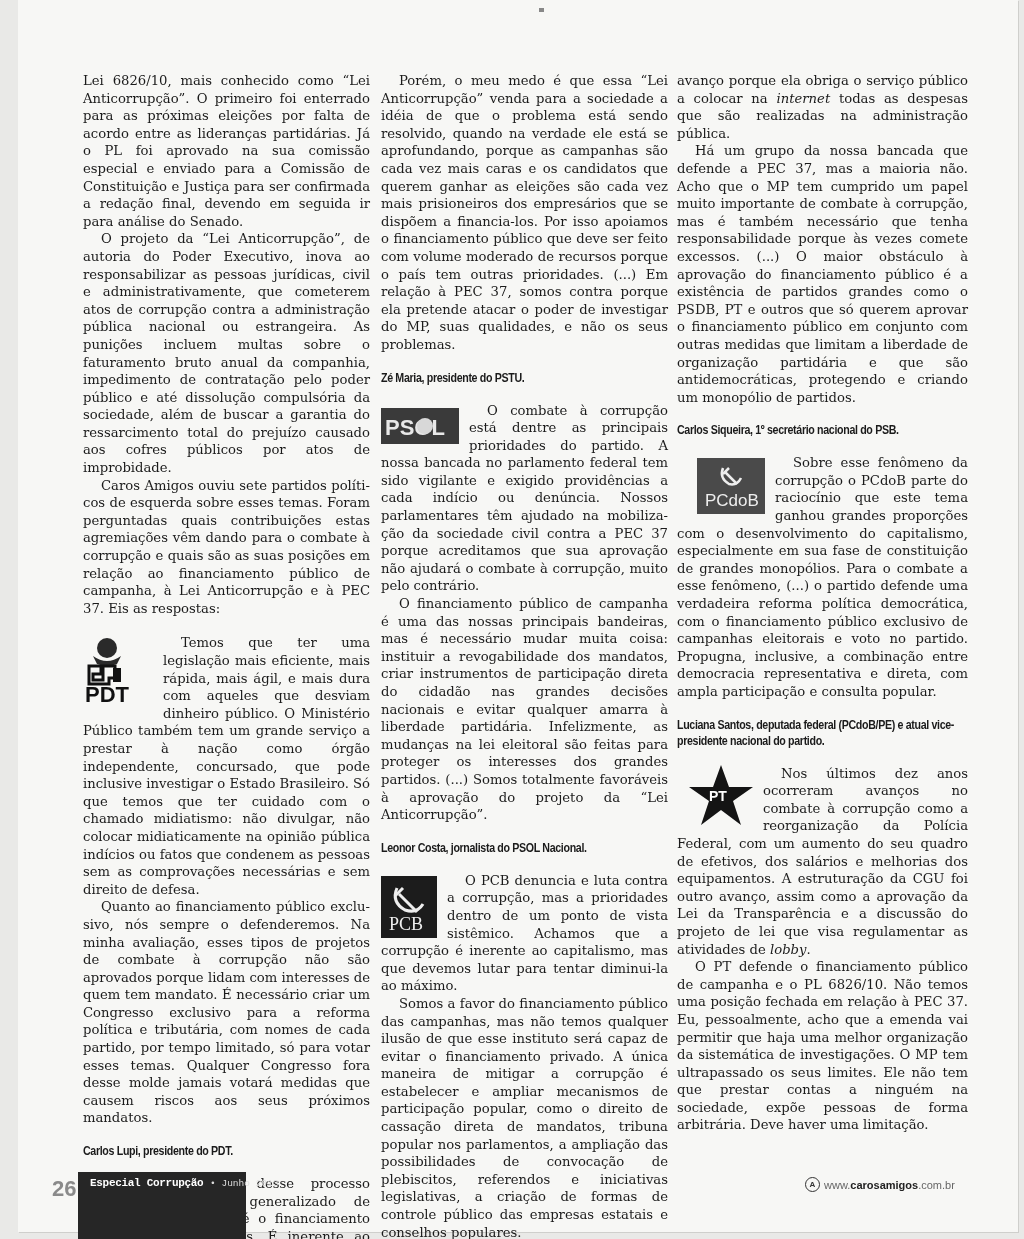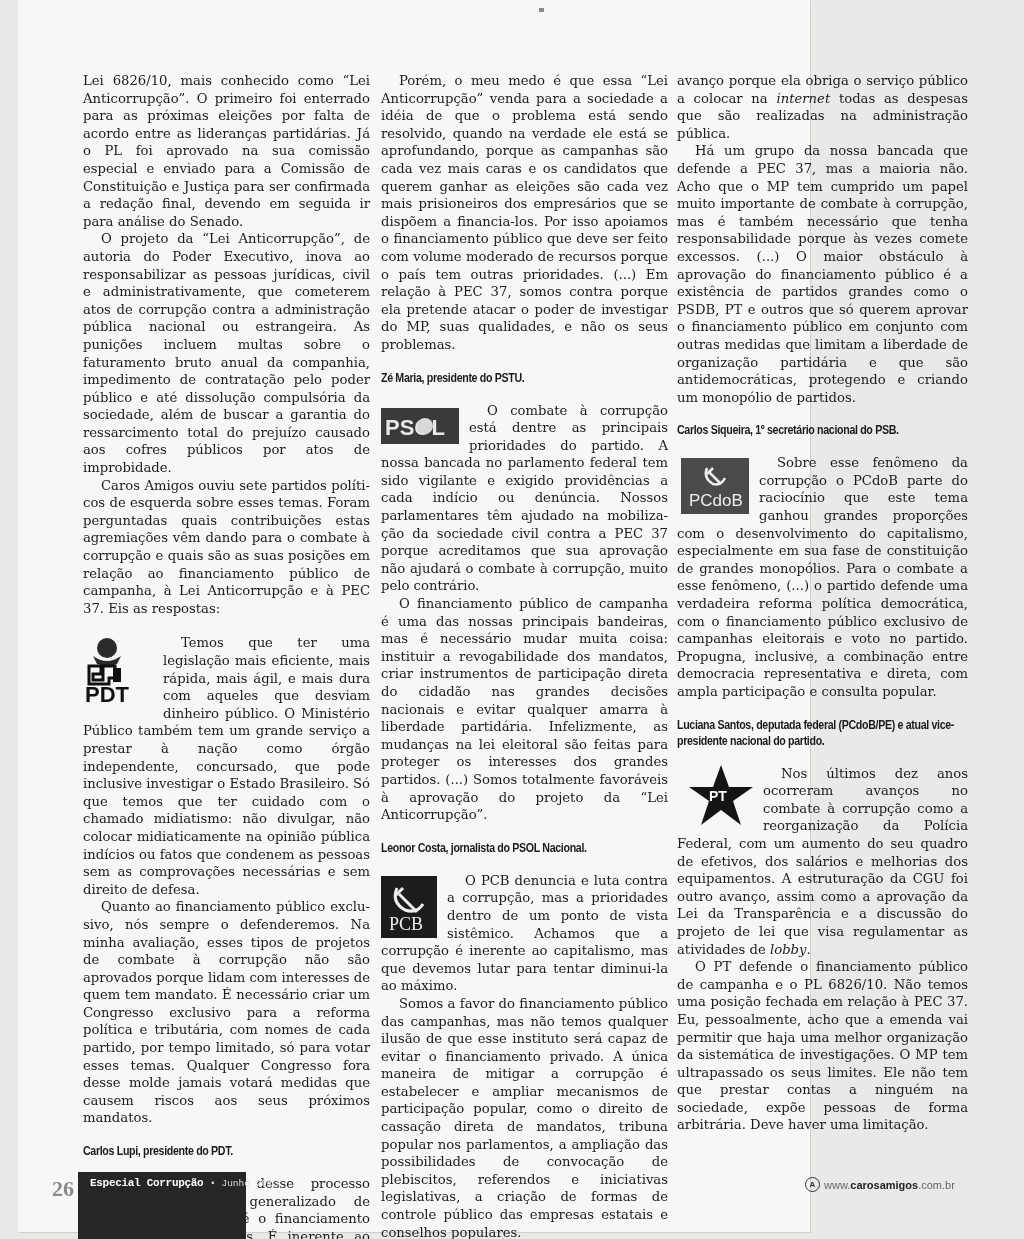--- a/index.html
+++ b/index.html
@@ -1,21 +1,21 @@
 <!DOCTYPE html>
 <html><head>
 <meta charset="utf-8">
 <style>
   html, body { margin: 0; padding: 0; }
   body {
     width: 1024px; height: 1239px; background: #e9e9e7; position: relative; overflow: hidden;
     font-family: "DejaVu Serif", serif;
   }
   .page {
-    position: absolute; left: 18px; top: 0; width: 792px; height: 1232px;
+    position: absolute; left: 18px; top: 0; width: 1000px; height: 1232px;
     background: #f7f7f5; box-shadow: 1px 1px 0 #cfcfcc;
   }
   .col {
     position: absolute; top: 72px; width: 287px;
     font-size: 13.2px; line-height: 17.6px; color: #1b1b1b;
     text-align: justify; hyphens: manual;
   }
   .col1 { left: 65px; }
   .col2 { left: 363px; }
   .col3 { left: 659px; width: 291px; }
@@ -33,21 +33,21 @@
   .footer-tab {
     position: absolute; left: 60px; top: 1172px; width: 168px; height: 67px; background: #262626;
   }
   .footer-tab .label {
     position: absolute; left: 4px; top: 5px; color: #fff; white-space: nowrap;
     font-family: Liberation Mono, monospace; font-size: 11px; padding-left: 8px;
   }
   .footer-tab .label b { font-weight: bold; letter-spacing: -0.3px; }
   .footer-tab .label .date { color: #ddd; font-size: 9.5px; }
   .page-num {
-    position: absolute; left: 34px; top: 1176px; font-family: Liberation Serif, serif;
+    position: absolute; left: 34px; top: 1176px; font-family: Liberation Sans, sans-serif;
     font-size: 22px; color: #8a8a8a; font-weight: bold;
   }
   .website {
     position: absolute; left: 787px; top: 1177px; font-family: "Liberation Sans", sans-serif;
     font-size: 11px; color: #666; display: flex; align-items: center; gap: 4px;
   }
   .website b { color: #222; margin-top: 16px; }
   .website .globe {
     width: 13px; height: 13px; border: 1.5px solid #333; border-radius: 50%;
     font-size: 8px; line-height: 13px; text-align: center; color: #333; font-weight: bold;
@@ -127,21 +127,21 @@
     <p>Somos a favor do financiamento público das campanhas, mas não temos qualquer ilu­são de que esse instituto será capaz de evitar o financiamento privado. A única maneira de mitigar a corrupção é estabelecer e ampliar mecanismos de participação popular, como o direito de cassação direta de mandatos, tribu­na popular nos parlamentos, a ampliação das possibilidades de convocação de plebiscitos, referendos e iniciativas legislativas, a criação de formas de controle público das empresas estatais e conselhos populares.</p>
 
   </div>
 
   <div class="col col3">
     <p class="noindent"><span>avanço porque ela obriga o serviço público a colocar na </span><i>internet</i><span> todas as despesas que são realizadas na administração pública.</span></p>
     <p>Há um grupo da nossa bancada que defende a PEC 37, mas a maioria não. Acho que o MP tem cumprido um papel muito importante de combate à corrupção, mas é também necessá­rio que tenha responsabilidade porque às ve­zes comete excessos. (...) O maior obstáculo à aprovação do financiamento público é a exis­tência de partidos grandes como o PSDB, PT e outros que só querem aprovar o financiamen­to público em conjunto com outras medidas que limitam a liberdade de organização parti­dária e que são antidemocráticas, protegendo e criando um monopólio de partidos.</p>
     <p class="sig">Carlos Siqueira, 1º secretário nacional do PSB.</p>
 
     <p class="noindent">
-      <span class="logo" style="margin-left:4px">
+      <span class="logo" style="margin-left:20px">
         <svg width="68" height="56" viewBox="0 0 68 56">
           <rect x="0" y="0" width="68" height="56" fill="#4a4a4a"></rect>
           <g fill="none" stroke="#eee" stroke-width="2.5">
             <path d="M26 10 Q22 20 32 26 Q40 28 44 20"></path>
             <path d="M28 14 L40 26"></path>
             <path d="M26 16 L32 10"></path>
           </g>
           <text x="8" y="48" font-family="Liberation Sans, sans-serif" font-size="17" fill="#eee">PCdoB</text>
         </svg>
       </span>

